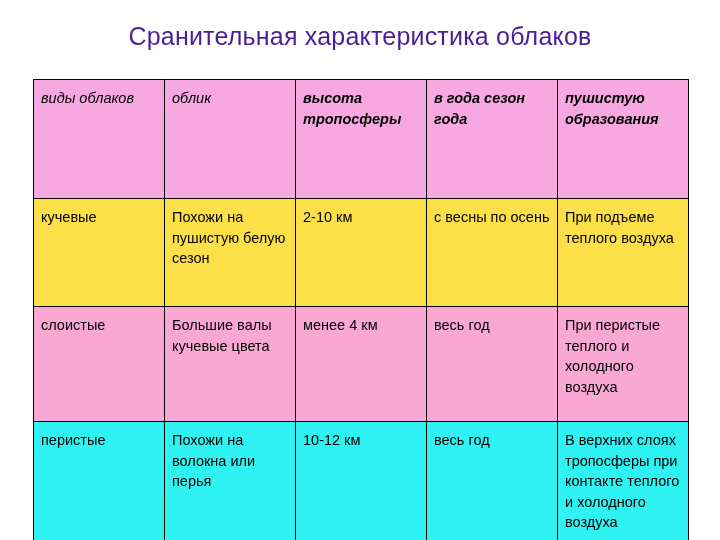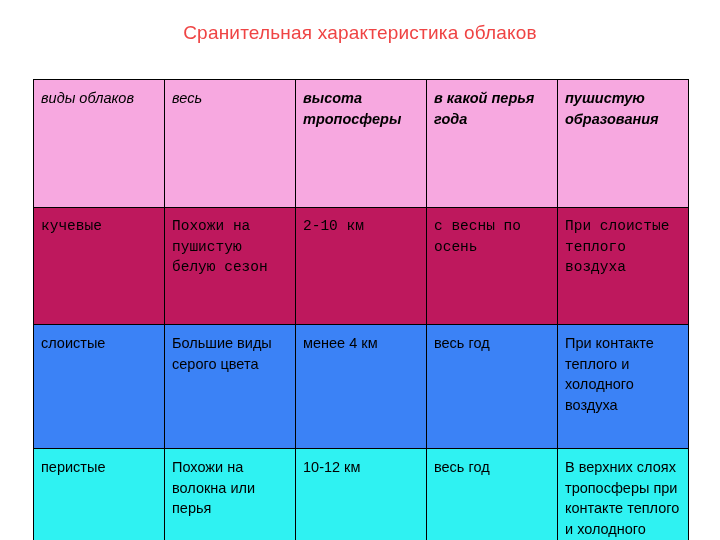--- a/index.html
+++ b/index.html
@@ -16,98 +16,98 @@
     height: 540px;
     background: #ffffff;
     overflow: hidden;
   }
   #title {
     position: absolute;
     left: 0;
     top: 22px;
     width: 720px;
     text-align: center;
-    font-size: 19px;
-    color: #ef4444;
+    font-size: 25px;
+    color: #4c1d95;
     font-family: "Liberation Sans", sans-serif;
     letter-spacing: 0.2px;
   }
   table.cloud-table {
     position: absolute;
     left: 33px;
     top: 79px;
     width: 655px;
     border-collapse: collapse;
     table-layout: fixed;
     background: #ffffff;
   }
   table.cloud-table td {
     border: 1px solid #000000;
     vertical-align: top;
-    padding: 8px 7px 23px 7px;
+    padding: 8px 7px 14px 7px;
     font-size: 14.5px;
     line-height: 1.42;
     color: #000000;
   }
   
   col.c0 { width: 131px; }
   col.c1 { width: 131px; }
   col.c2 { width: 131px; }
   col.c3 { width: 131px; }
   col.c4 { width: 131px; }
 
   tr.header-row td {
     background: #f7a8e0;
     font-weight: bold;
     font-style: italic;
     height: 96px;
   }
   tr.header-row td.plain {
     font-weight: normal;
   }
-  tr.row-1 td { background: #be185d; height: 85px; font-family: Liberation Mono, monospace; }
-  tr.row-2 td { background: #3b82f6; height: 92px; }
+  tr.row-1 td { background: #fde047; height: 85px; }
+  tr.row-2 td { background: #f9a8d4; height: 92px; }
   tr.row-3 td { background: #2ff2f2; height: 170px; }
 </style>
 </head>
 <body>
 
 <div id="page">
 
   <div id="title">Сранительная характеристика облаков</div>
 
   <table class="cloud-table">
     <colgroup>
       <col class="c0">
         <col class="c1">
         <col class="c2">
         <col class="c3">
         <col class="c4">
     </colgroup>
     <tbody>
       <tr class="header-row">
         <td class="plain">виды облаков</td>
-        <td class="plain">весь</td>
+        <td class="plain">облик</td>
         <td>высота тропосферы</td>
-        <td>в какой перья года</td>
+        <td>в года сезон года</td>
         <td>пушистую образования</td>
       </tr>
       <tr class="row-1">
         <td>кучевые</td>
         <td>Похожи на пушистую белую сезон</td>
         <td>2-10 км</td>
         <td>с весны по осень</td>
-        <td>При слоистые теплого воздуха</td>
+        <td>При подъеме теплого воздуха</td>
       </tr>
       <tr class="row-2">
         <td>слоистые</td>
-        <td>Большие виды серого цвета</td>
+        <td>Большие валы кучевые цвета</td>
         <td>менее 4 км</td>
         <td>весь год</td>
-        <td>При контакте теплого и холодного воздуха</td>
+        <td>При перистые теплого и холодного воздуха</td>
       </tr>
       <tr class="row-3">
         <td>перистые</td>
         <td>Похожи на волокна или перья</td>
         <td>10-12 км</td>
         <td>весь год</td>
         <td>В верхних слоях тропосферы при контакте теплого и холодного воздуха</td>
       </tr>
     </tbody>
   </table>

